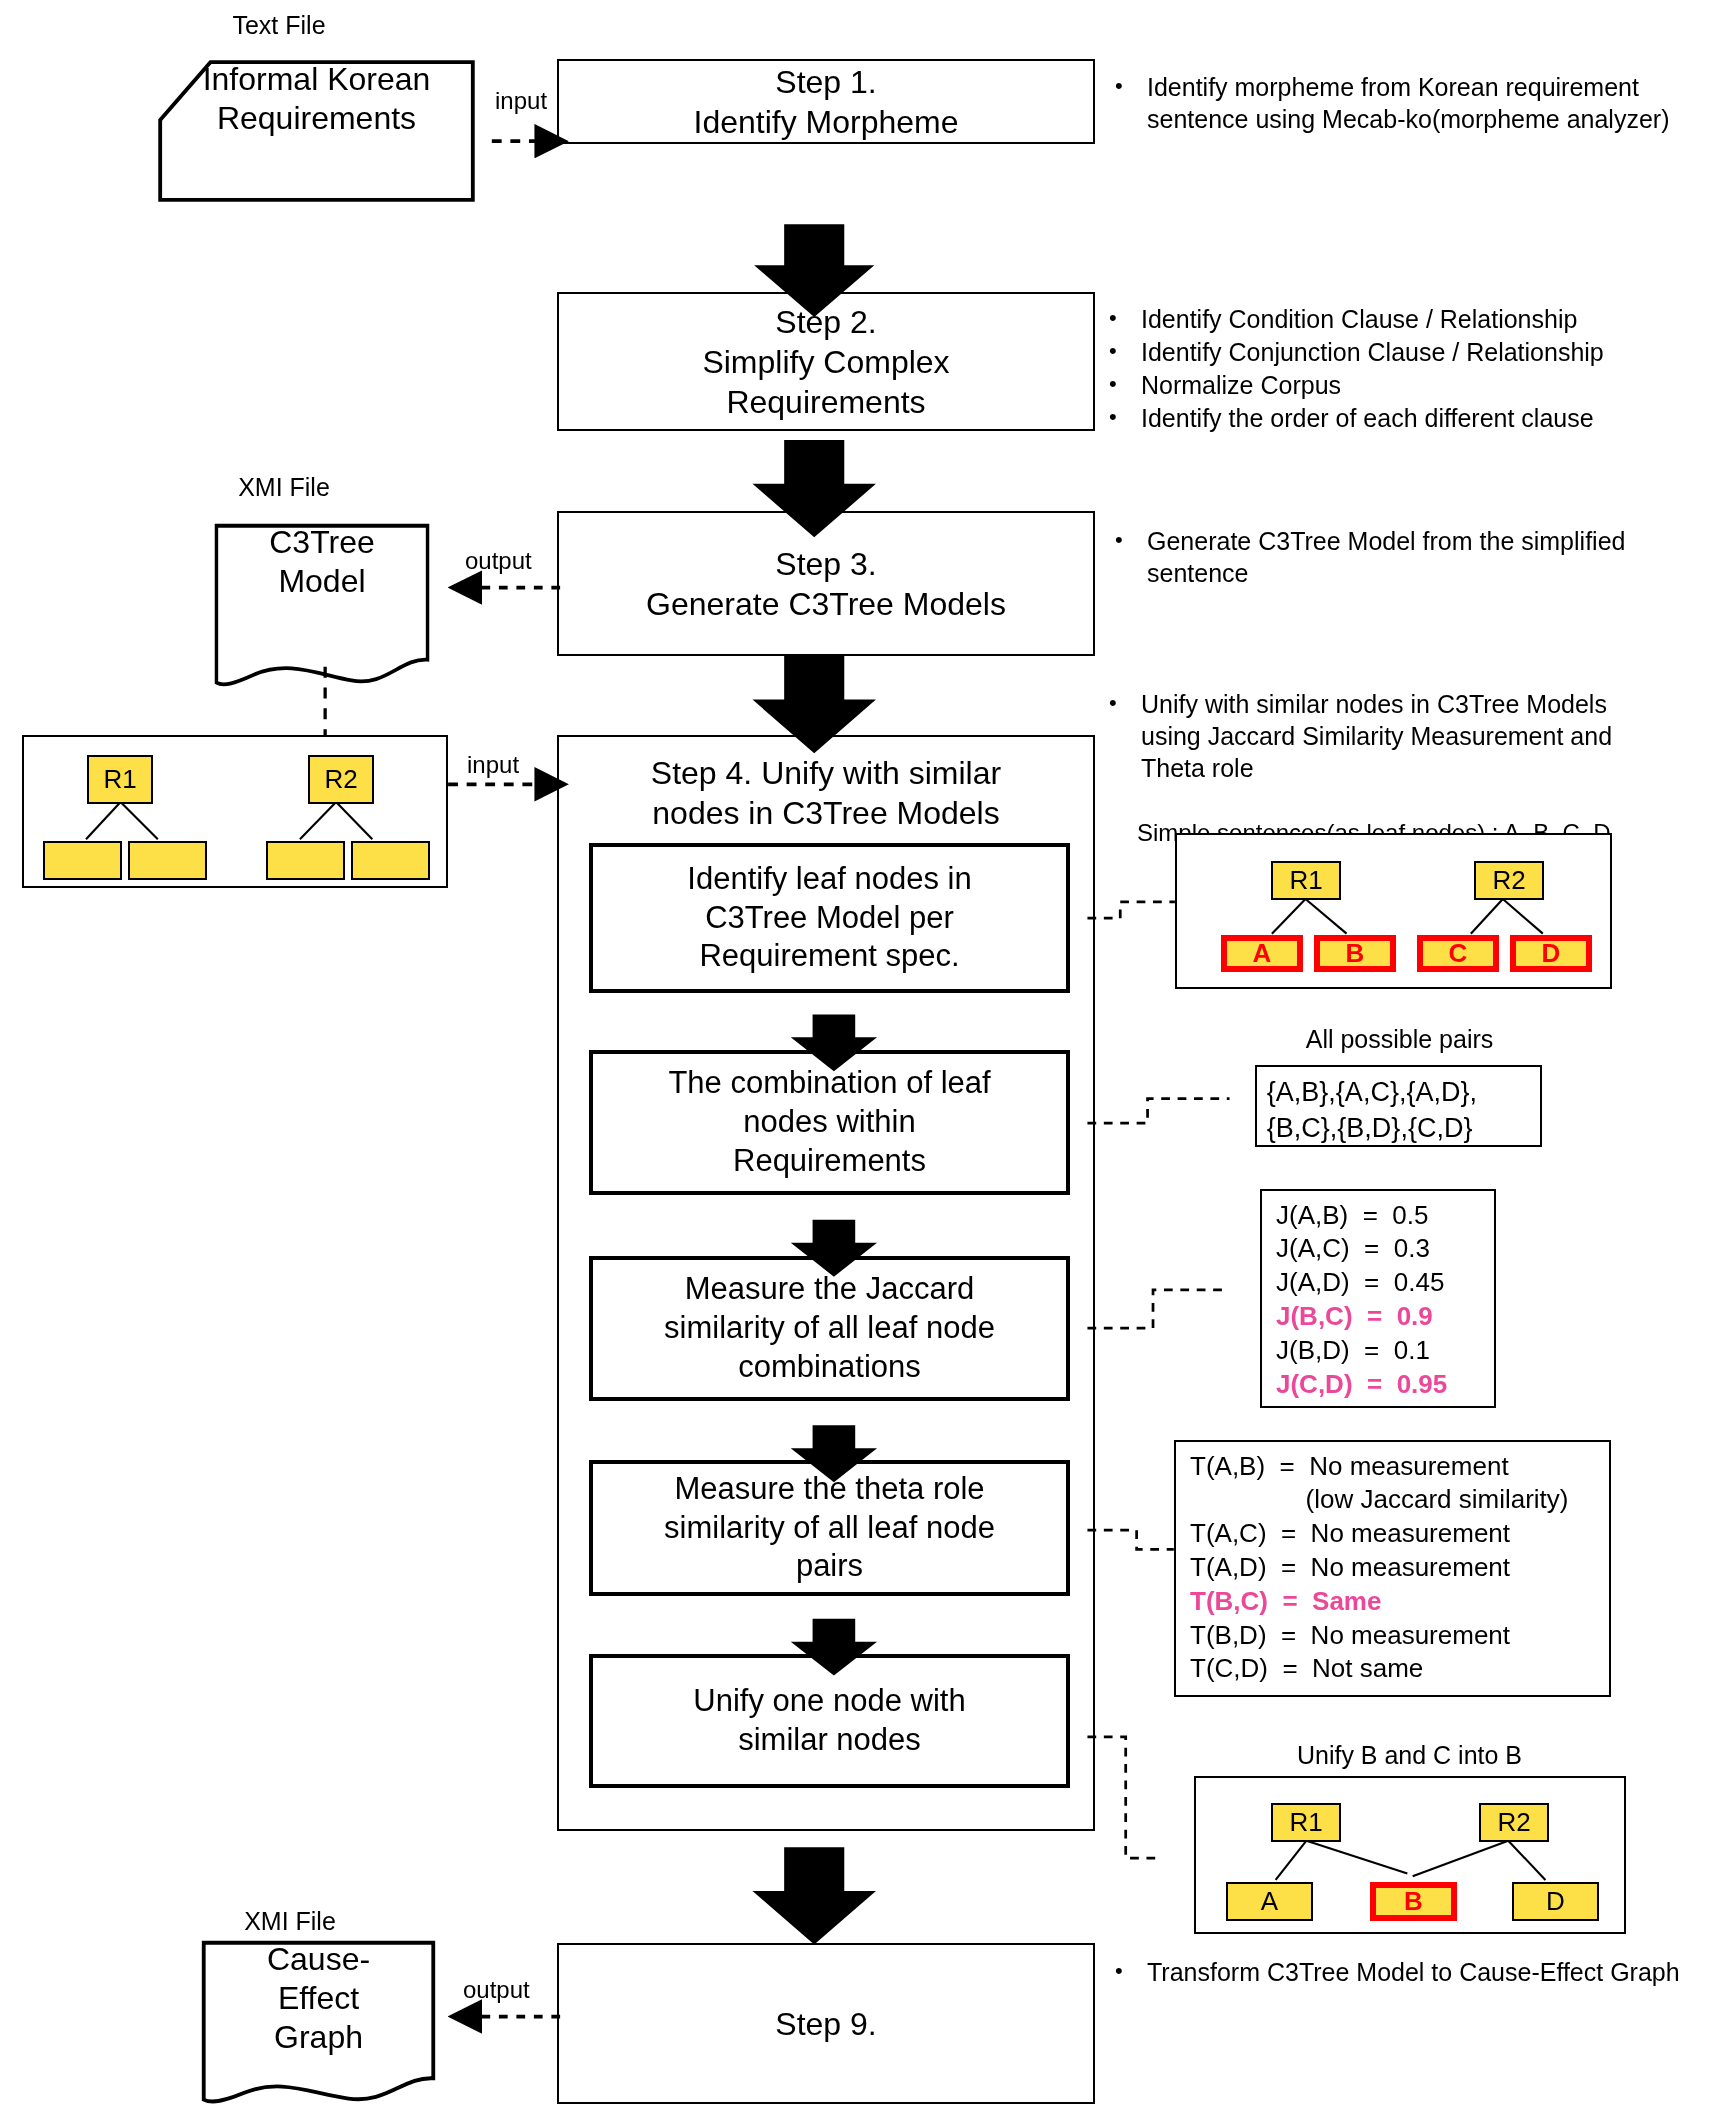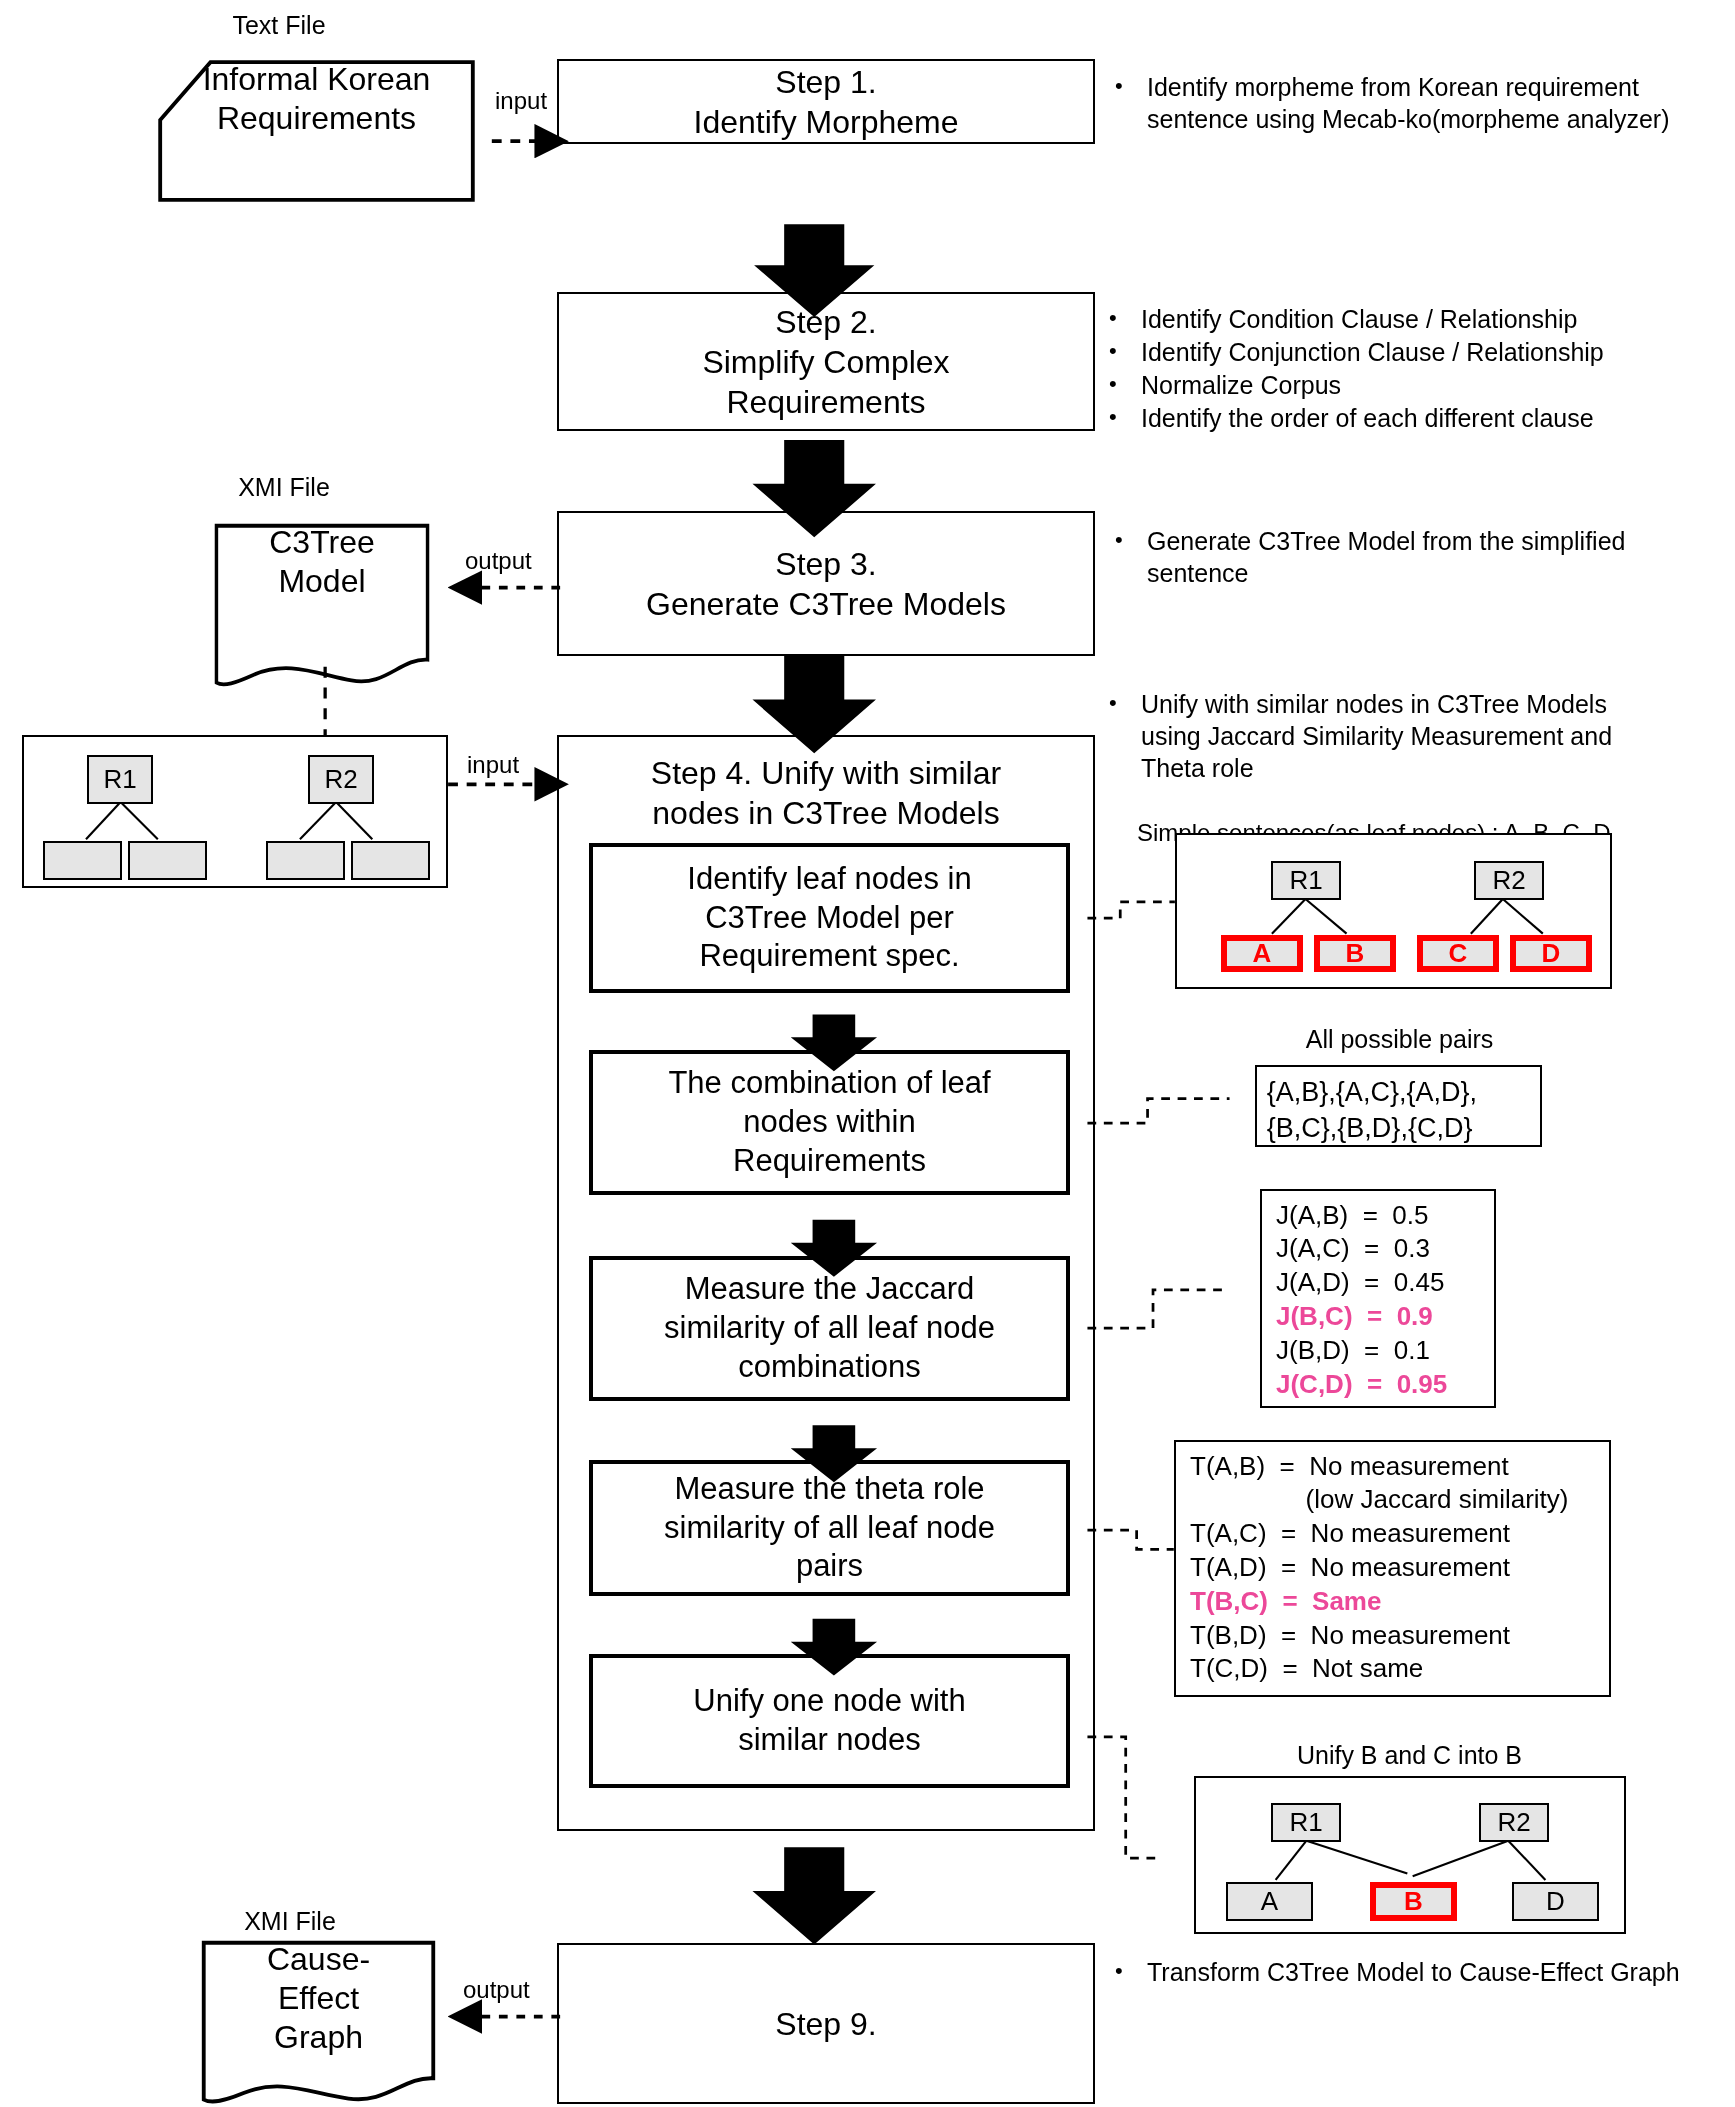--- a/index.html
+++ b/index.html
@@ -33,21 +33,21 @@
   
   .bullets{font-size:25px;line-height:1.28;}
   .bullets .li{display:flex;align-items:flex-start;margin-bottom:1.1px;}
   .bullets .bul{width:32px;flex:0 0 32px;text-align:left;font-size:22px;line-height:1.32;}
   .bullets .btxt{flex:1;}
   .plain{font-size:24px;line-height:1.3;margin-top:33px;}
 
   
   .treebox{border:2.7px solid #000;background:#fff;position:absolute;box-sizing:border-box;}
   .node{
-    position:absolute;border:2.7px solid #000;background:#e5e5e5;
+    position:absolute;border:2.7px solid #000;background:#fde047;
     display:flex;align-items:center;justify-content:center;
     font-size:26px;box-sizing:border-box;z-index:3;
   }
   .node.red{border-color:#FF0000;border-width:6px;color:#FF0000;font-weight:bold;}
   .node.redthin{border-color:#FF0000;border-width:6px;color:#FF0000;font-weight:bold;}
   .edges{position:absolute;inset:0;width:100%;height:100%;z-index:1;}
 
   
   .valbox{
     border:2.7px solid #000;background:#fff;position:absolute;box-sizing:border-box;

